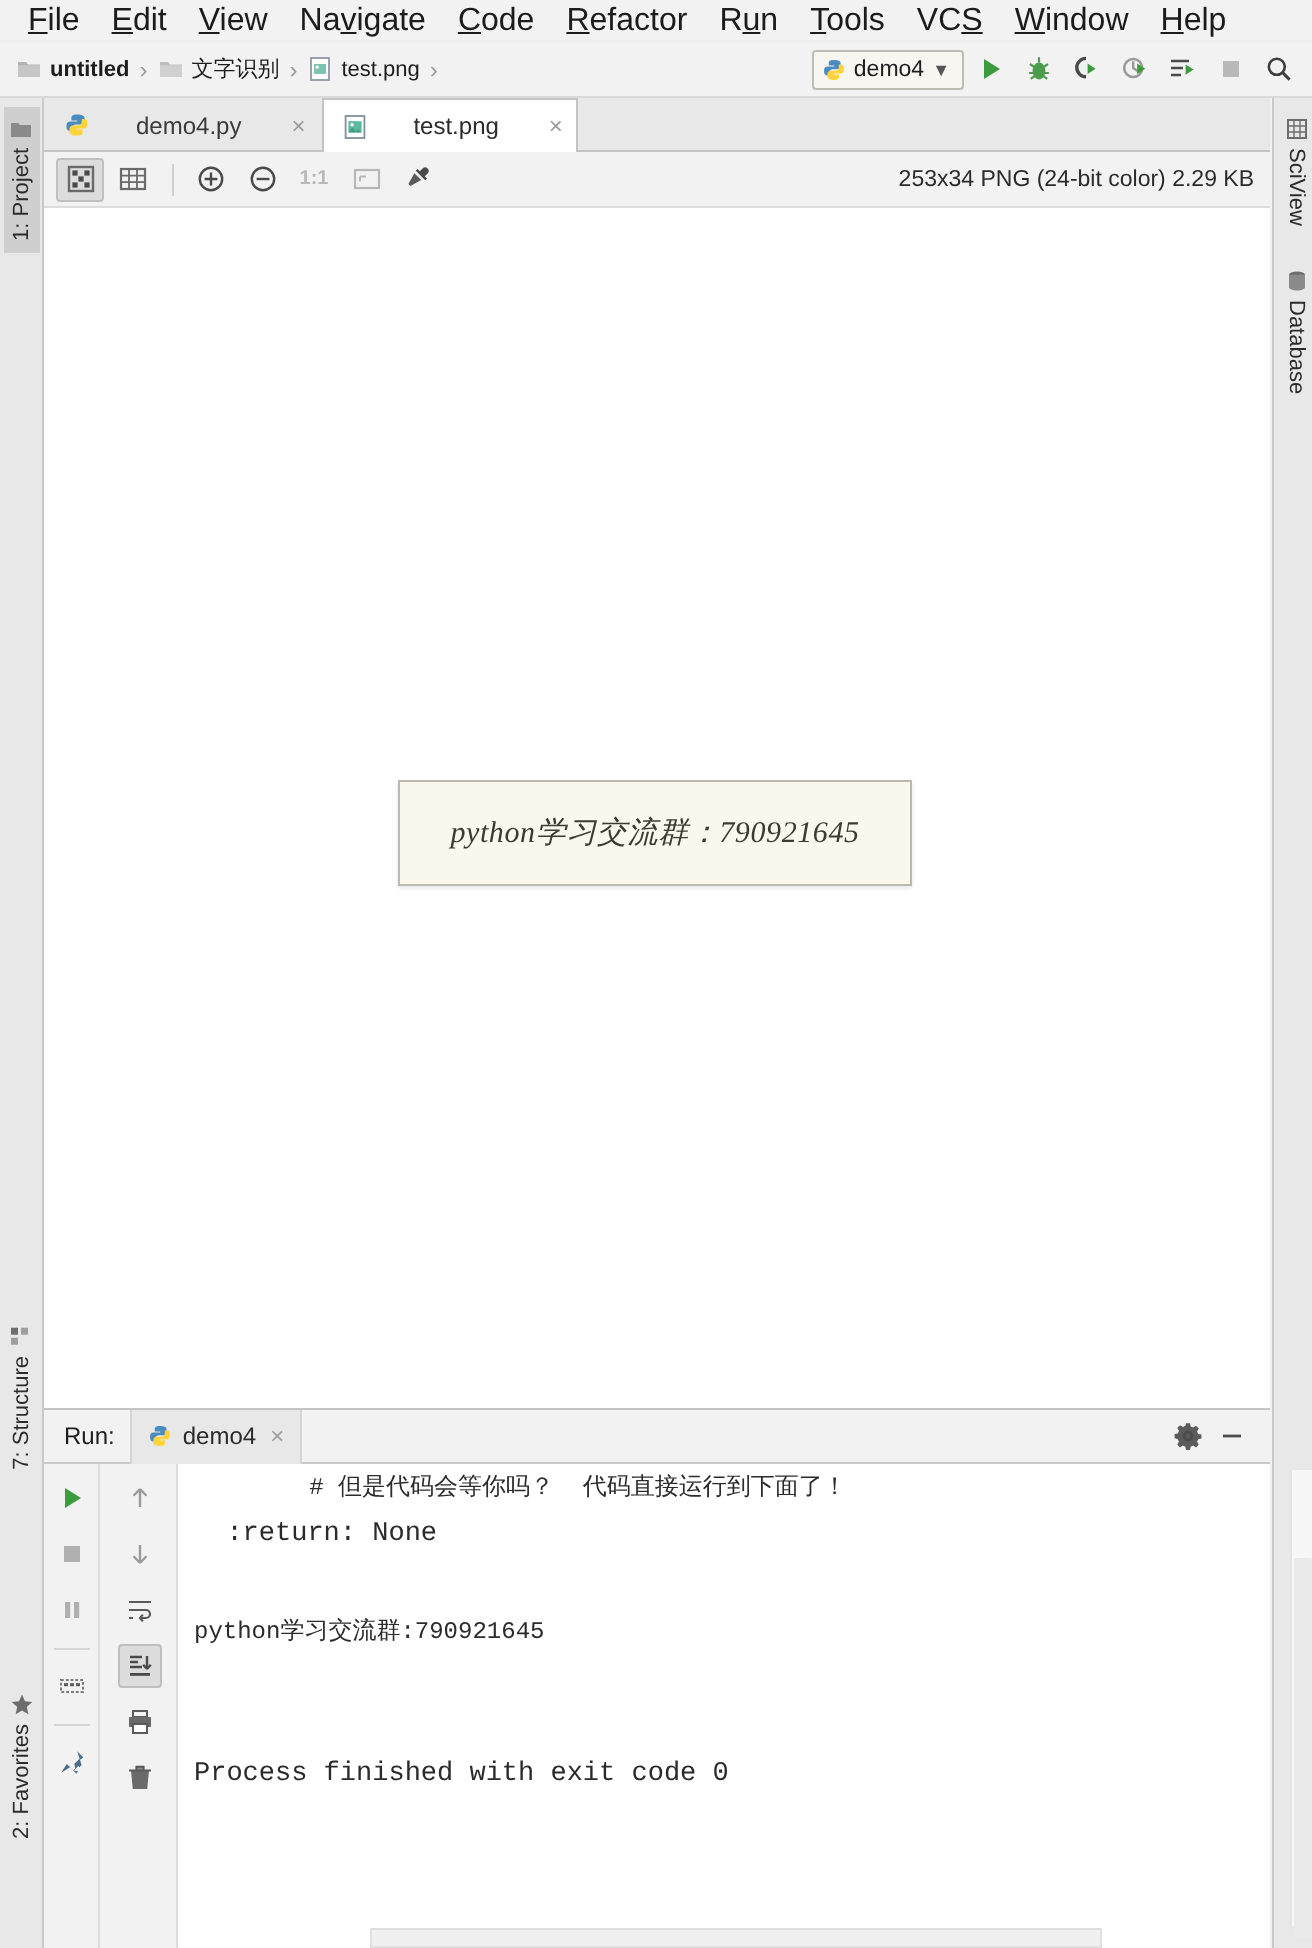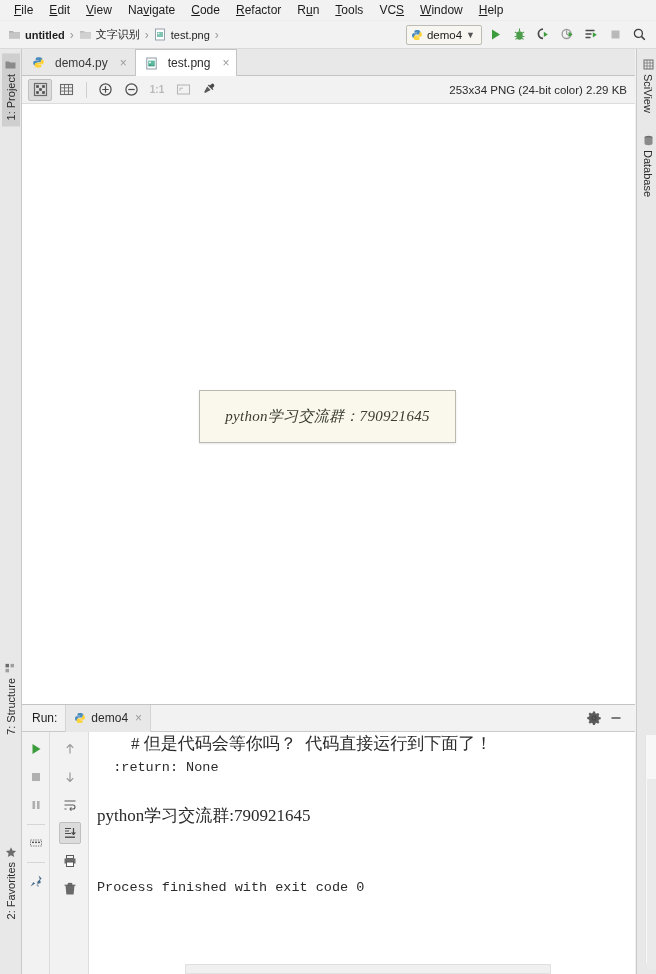--- a/index.html
+++ b/index.html
@@ -13,21 +13,21 @@
 
   
   .menubar {
     position: absolute; left: 0; top: 0; width: 656px; height: 21px;
     background: #f2f2f2;
     display: flex; align-items: center;
     padding-left: 6px;
     border-bottom: 1px solid #ececec;
   }
   .menu-item {
-    font-size: 12px; color: #1c1c1c;
+    font-size: 16px; color: #1c1c1c;
     padding: 0 8px; height: 21px; line-height: 21px;
     white-space: nowrap;
   }
   .menu-item u { text-decoration: underline; }
 
   
   .navbar {
     position: absolute; left: 0; top: 21px; width: 656px; height: 28px;
     background: #f2f2f2;
     display: flex; align-items: center;
@@ -75,21 +75,21 @@
   .vtool-sel { background: #cfcfcf; }
 
   
   .tabstrip {
     position: absolute; left: 22px; top: 49px; width: 613px; height: 27px;
     background: #e8e8e8;
     display: flex; align-items: flex-end;
     border-bottom: 1px solid #c4c4c4;
   }
   .tab {
-    height: 26px; display: flex; align-items: center; gap: 10px;
+    height: 26px; display: flex; align-items: center; gap: 23px;
     padding: 0 7px 0 9px; font-size: 12px; color: #2b2b2b;
     border: 1px solid transparent; border-bottom: none;
   }
   .tab.inactive { color: #3a3a3a; }
   .tab.active {
     background: #ffffff;
     border-color: #c4c4c4;
     height: 27px;
     margin-bottom: -1px;
   }
@@ -178,21 +178,21 @@
   .console {
     position: absolute; left: 89px; top: 732px; width: 546px; height: 242px;
     background: #ffffff; overflow: hidden;
   }
   .cline {
     font-family: "Liberation Mono", monospace;
     font-size: 13.5px; color: #2b2b2b;
     white-space: pre; line-height: 24px;
     padding-left: 8px;
   }
-  .cline.han { font-family: Liberation Serif, serif; font-size: 17px; }
+  .cline.han { font-family: Liberation Mono, monospace; font-size: 12px; }
   .cline.spacer { height: 24px; }
 
   
   .vscroll {
     position: absolute; right: 0; top: 735px; width: 11px; height: 228px;
     background: #f7f7f7; border-left: 1px solid #e4e4e4;
   }
   .vthumb {
     position: absolute; left: 1px; top: 44px; width: 9px; height: 190px;
     background: #eaeaea; border-radius: 1px;

